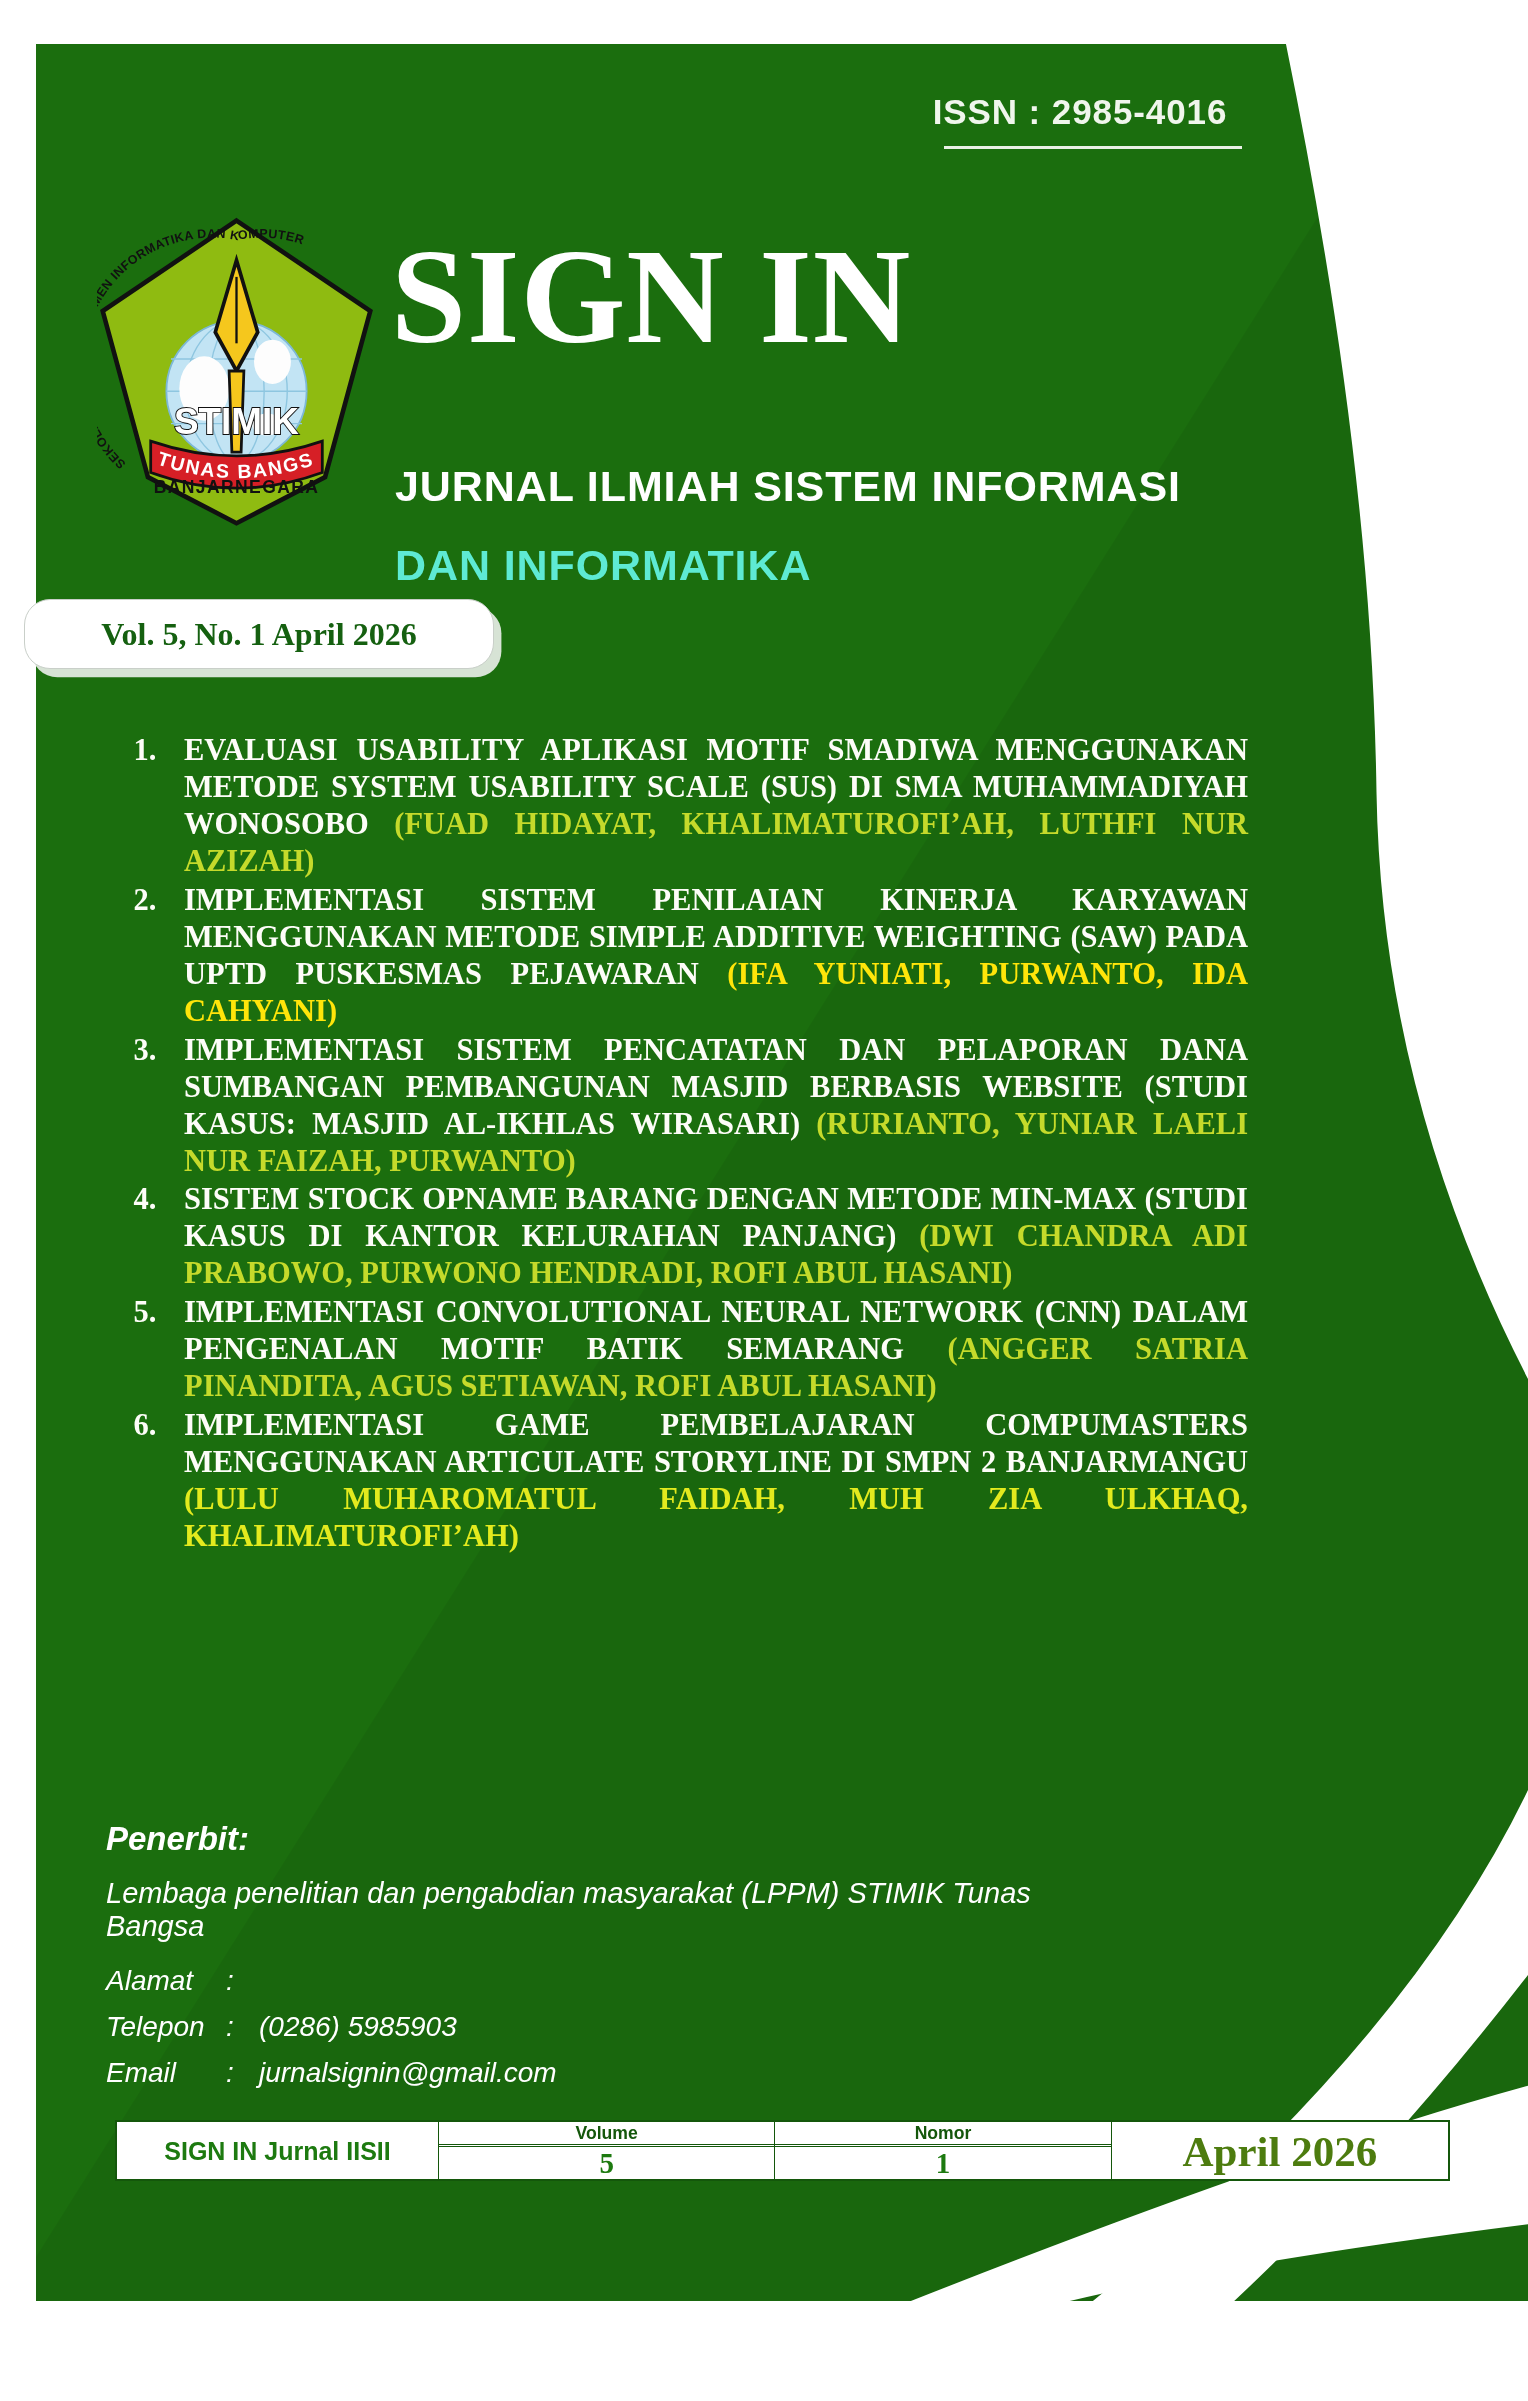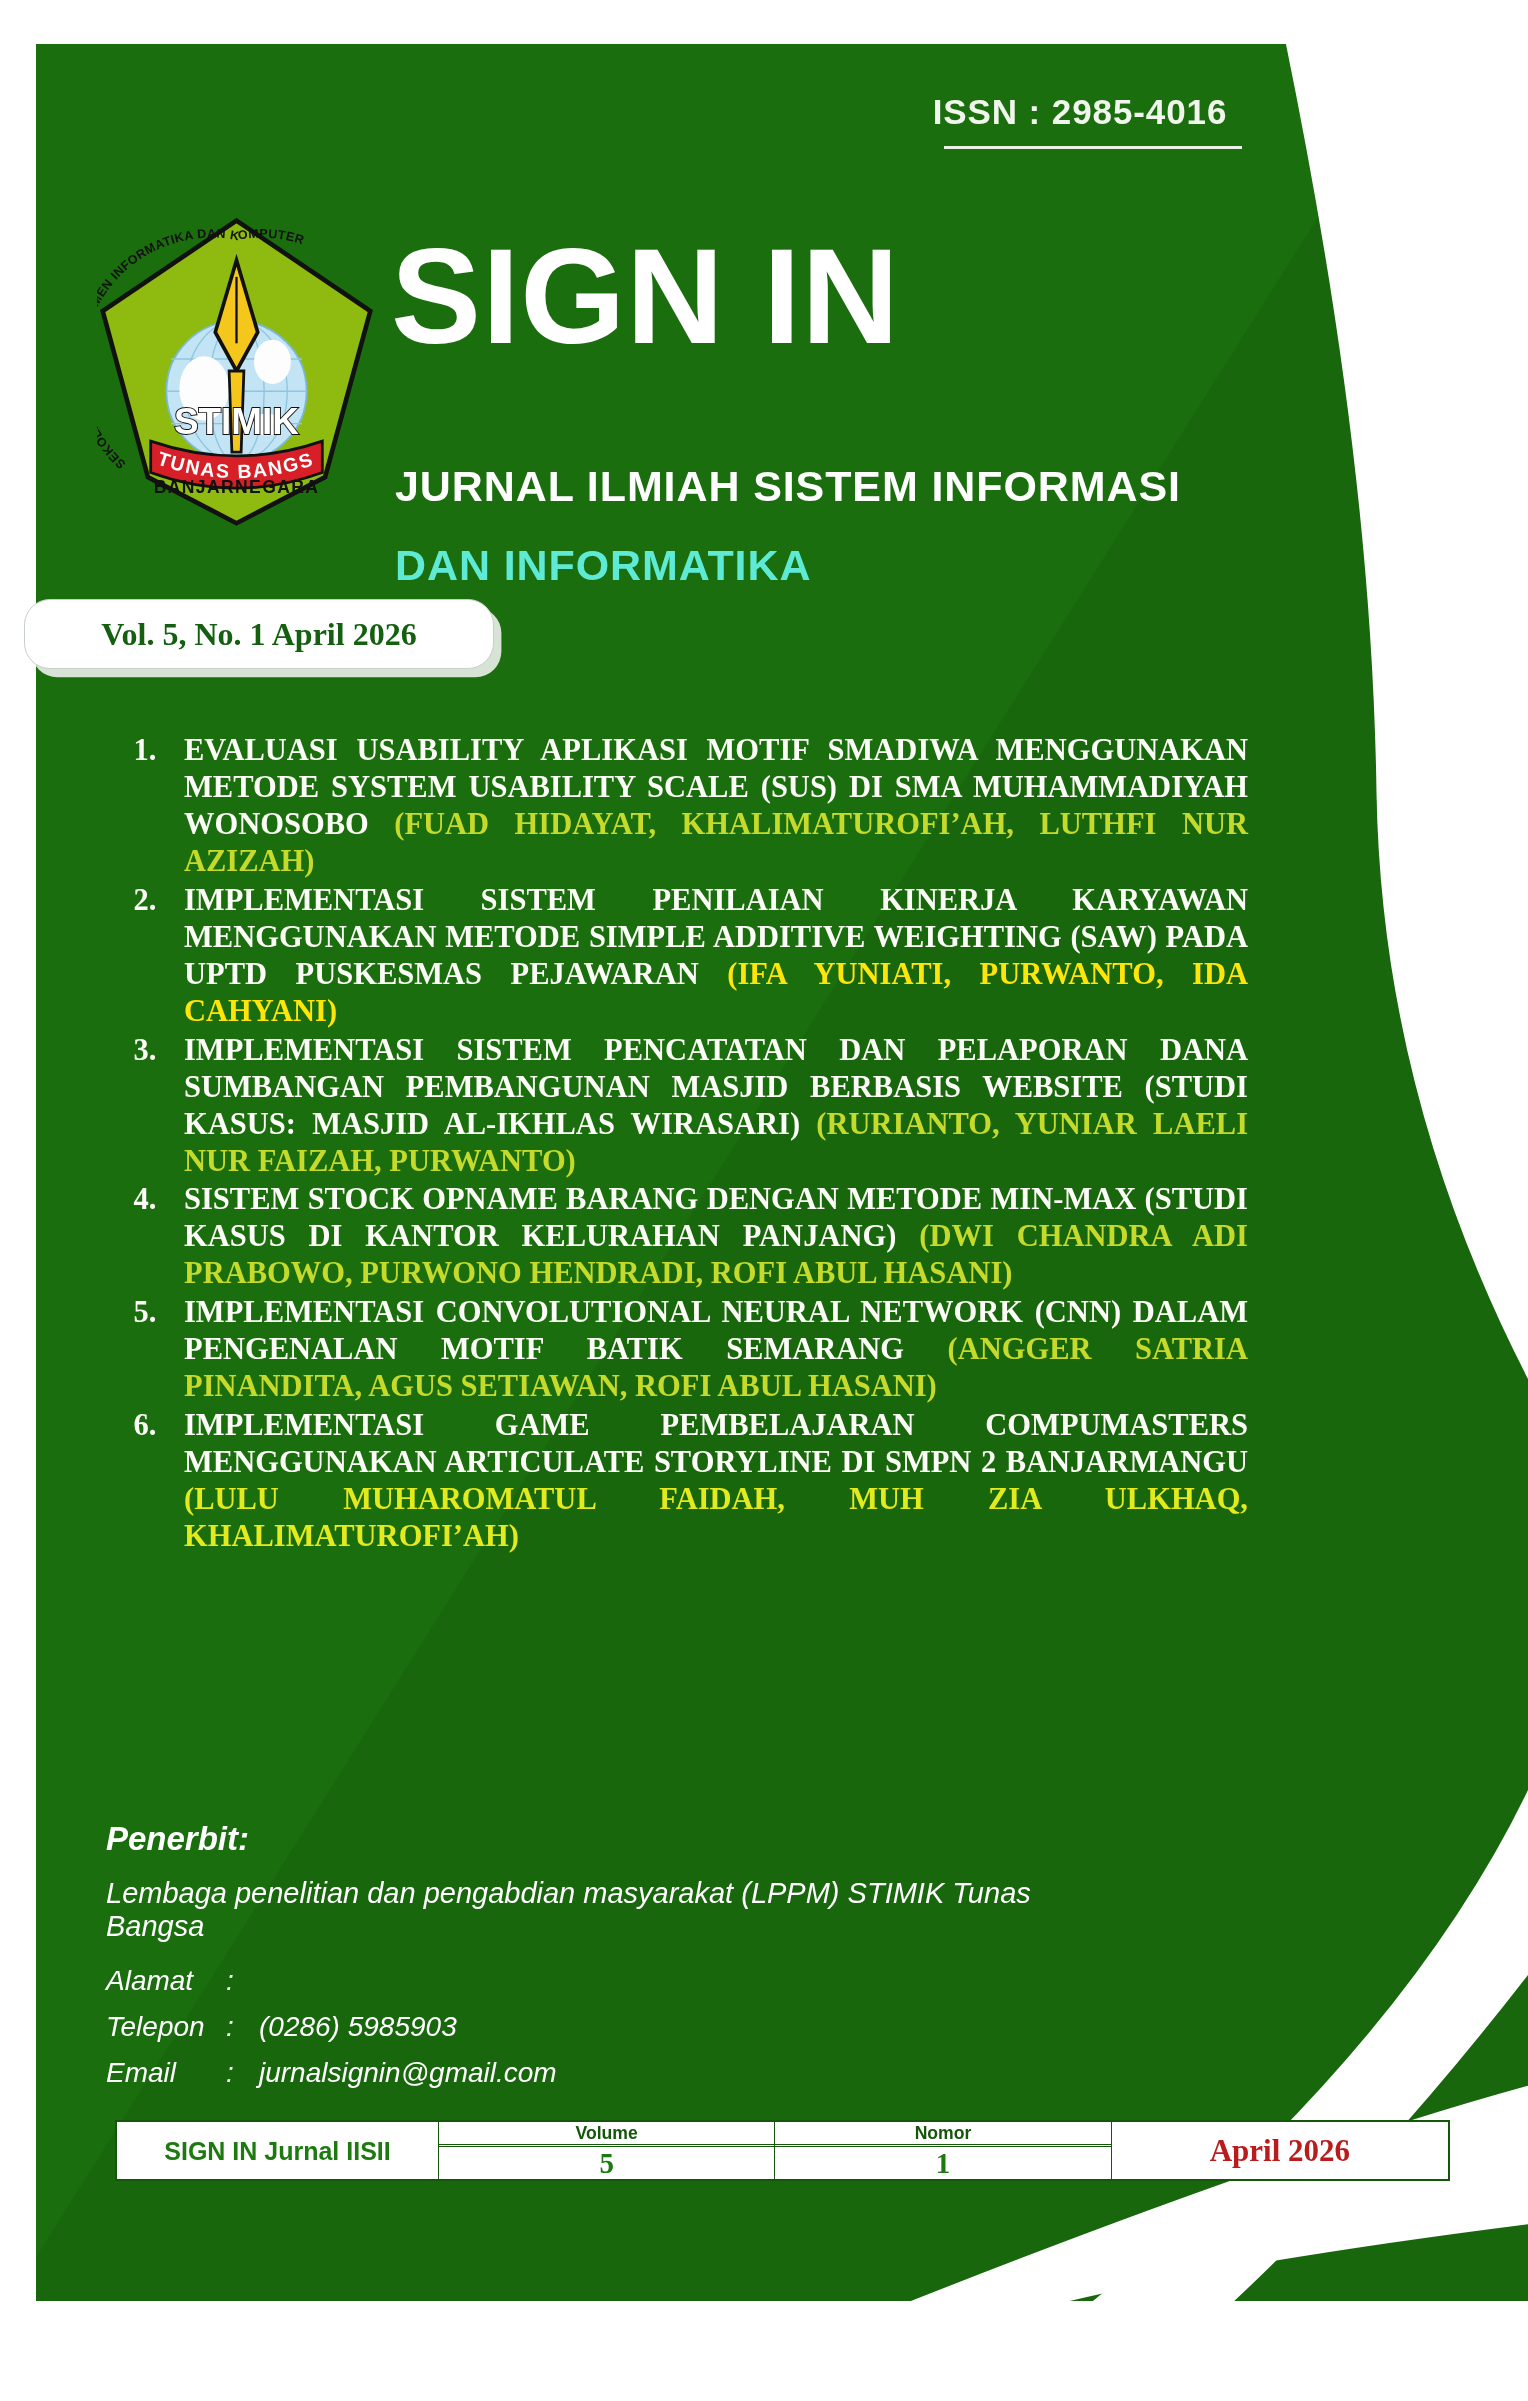--- a/index.html
+++ b/index.html
@@ -13,21 +13,21 @@
   .bg-svg{position:absolute;left:0;top:0;width:100%;height:100%;display:block;}
   .card-content{position:absolute;inset:0;z-index:2;}
 
   
   .issn{left:859px;top:48px;width:370px;text-align:center;
         font-weight:bold;font-size:35px;color:#f0f6ec;letter-spacing:0.9px;}
   .issn-underline{left:908px;top:102px;width:298px;height:2.8px;background:#e9f1e5;}
 
   
   .m-title{left:355px;top:185px;font-weight:700;font-size:135px;line-height:1;
-           color:#ffffff;letter-spacing:0.9px;}
+           color:#ffffff;letter-spacing:0.9px;font-family:Liberation Serif, serif;}
   .m-sub1{left:359px;top:418px;font-weight:700;font-size:43px;color:#ffffff;letter-spacing:0.9px;}
   .m-sub2{left:359px;top:497px;font-weight:700;font-size:43px;color:#5eead4;letter-spacing:0.9px;}
 
   
   .vol-banner{position:absolute;left:24px;top:599px;width:468px;height:68px;z-index:6;
         background:#ffffff;border:1.8px solid #c9cfc9;border-radius:26px;
         box-shadow:7.4px 8.3px 0 rgba(226,233,224,0.95);
         display:flex;align-items:center;justify-content:center;
         font-family:"Liberation Serif",serif;font-weight:bold;font-size:32px;color:#156010;}
 
@@ -56,21 +56,21 @@
         font-weight:bold;font-size:25px;color:#1d7a10;}
   .ft-vol-h{grid-column:2;grid-row:1;border-right:1.8px solid #14570b;border-bottom:3.7px double #14570b;
         font-weight:bold;font-size:17.6px;color:#14570b;}
   .ft-nom-h{grid-column:3;grid-row:1;border-right:1.8px solid #14570b;border-bottom:3.7px double #14570b;
         font-weight:bold;font-size:17.6px;color:#14570b;}
   .ft-vol-v{grid-column:2;grid-row:2;border-right:1.8px solid #14570b;
         font-family:"Liberation Serif",serif;font-weight:bold;font-size:29px;color:#1d7a10;}
   .ft-nom-v{grid-column:3;grid-row:2;border-right:1.8px solid #14570b;
         font-family:"Liberation Serif",serif;font-weight:bold;font-size:29px;color:#1d7a10;}
   .ft-edition{grid-column:4;grid-row:1/3;
-        font-family:"Liberation Serif",serif;font-weight:bold;font-size:31px;color:#b91c1c;}
+        font-family:"Liberation Serif",serif;font-weight:bold;font-size:43px;color:#4d7c0f;}
 </style>
 </head>
 <body>
 
 <div class="page">
 
   <div class="card">
 
     <svg class="bg-svg" viewBox="0 0 1615 2443" preserveAspectRatio="none">
       <rect x="0" y="0" width="1615" height="2443" fill="#1b6e0e"></rect>

